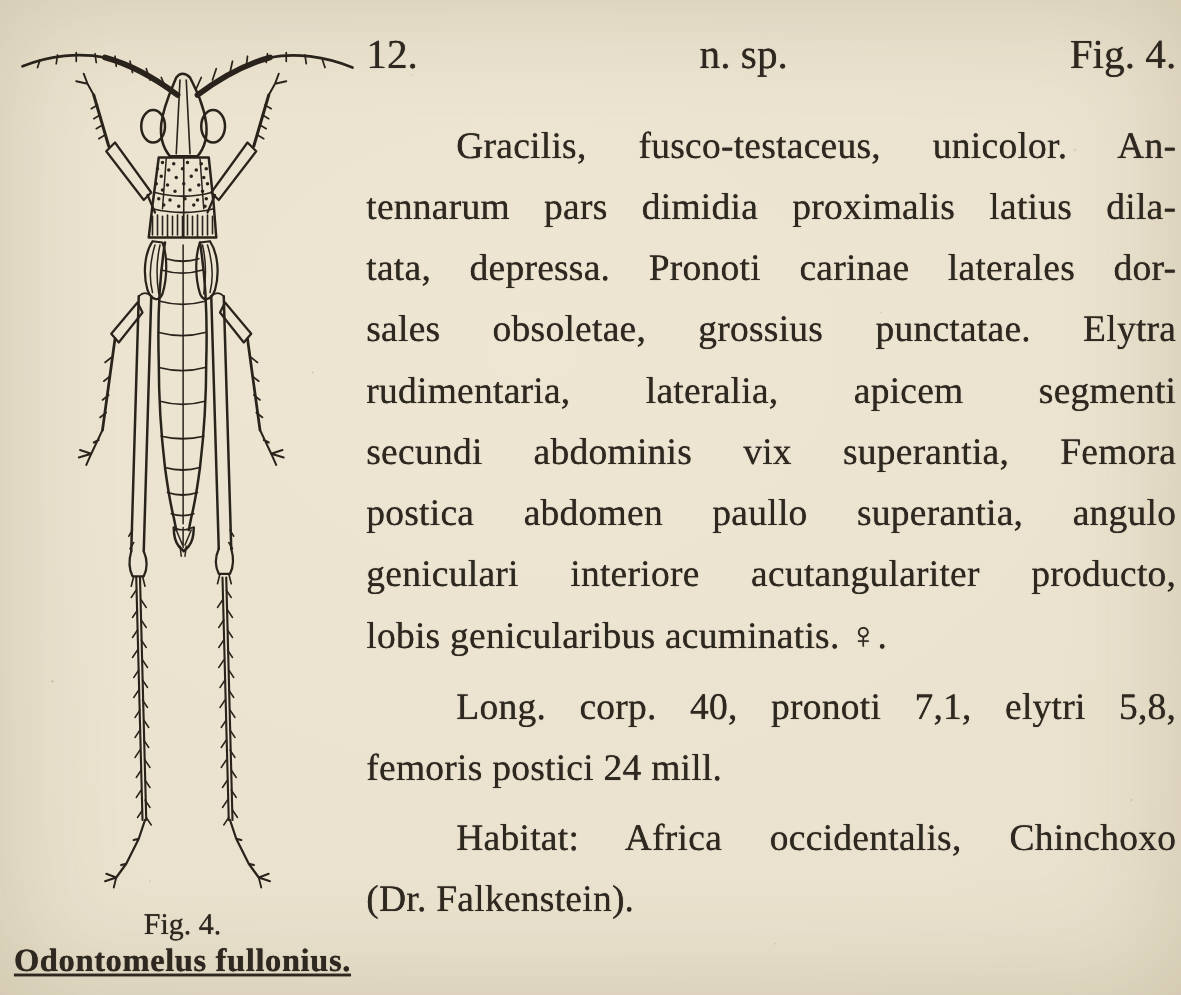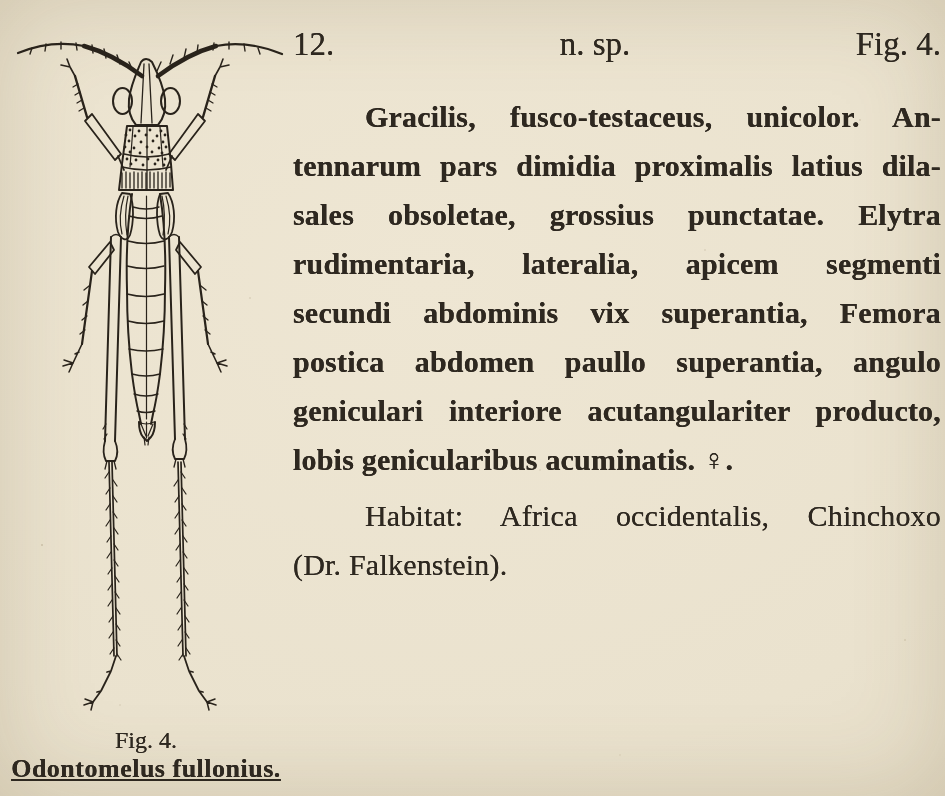--- a/index.html
+++ b/index.html
@@ -32,21 +32,21 @@
   .caption{position:absolute;left:0;top:726px;width:292px;text-align:center;
            text-shadow:0 0 .6px currentColor;}
   .cap1{font-size:24px;line-height:28px;}
   .cap2{font-size:26px;font-weight:bold;line-height:30px;letter-spacing:.5px;text-decoration:underline;}
 
   .text-col{position:absolute;left:293px;top:0;width:648px;text-shadow:0 0 .6px currentColor;}
   .heading{display:flex;justify-content:space-between;align-items:baseline;
            margin-top:26px;height:49px;font-size:33px;}
   .heading .sp{font-weight:bold;font-style:italic;}
   .para{margin:0;}
-  .para1{margin-top:17px;font-weight:bold;}
+  .para1{margin-top:17px;}
   .para2{margin-top:8px;}
   .para3{margin-top:7px;}
   .line{font-size:30px;line-height:49px;height:49px;letter-spacing:.2px;
         text-align:justify;text-align-last:justify;}
   .line.indent{padding-left:72px;}
   .line.last{text-align:center;text-align-last:left;}
 </style>
 </head>
 <body>
 
@@ -158,28 +158,33 @@
 
     <div class="heading">
       <span>12.</span>
       <span>n. sp.</span>
       <span>Fig. 4.</span>
     </div>
 
     <div class="para para1">
       <div class="line indent">Gracilis, fusco-testaceus, unicolor. An-</div>
       <div class="line">tennarum pars dimidia proximalis latius dila-</div>
+      <div class="line">tata, depressa. Pronoti carinae laterales dor-</div>
       <div class="line">sales obsoletae, grossius punctatae. Elytra</div>
       <div class="line">rudimentaria, lateralia, apicem segmenti</div>
       <div class="line">secundi abdominis vix superantia, Femora</div>
       <div class="line">postica abdomen paullo superantia, angulo</div>
       <div class="line">geniculari interiore acutangulariter producto,</div>
       <div class="line last">lobis genicularibus acuminatis. ♀.</div>
     </div>
 
+    <div class="para para2">
+      <div class="line indent">Long. corp. 40, pronoti 7,1, elytri 5,8,</div>
+      <div class="line last">femoris postici 24 mill.</div>
+    </div>
 
     <div class="para para3">
       <div class="line indent">Habitat: Africa occidentalis, Chinchoxo</div>
       <div class="line last">(Dr. Falkenstein).</div>
     </div>
 
   </div>
 </div>
 
 </body></html>

